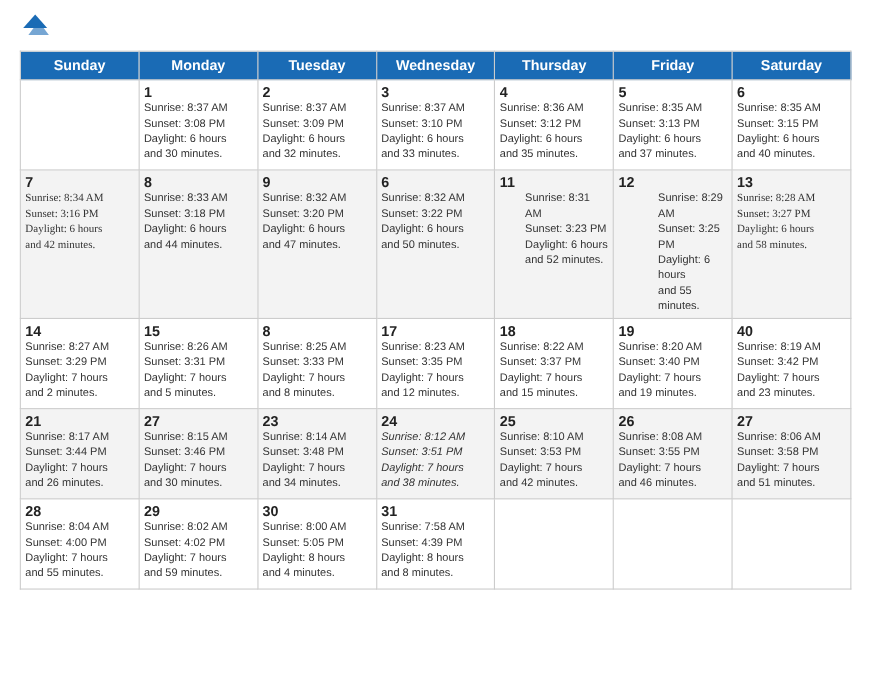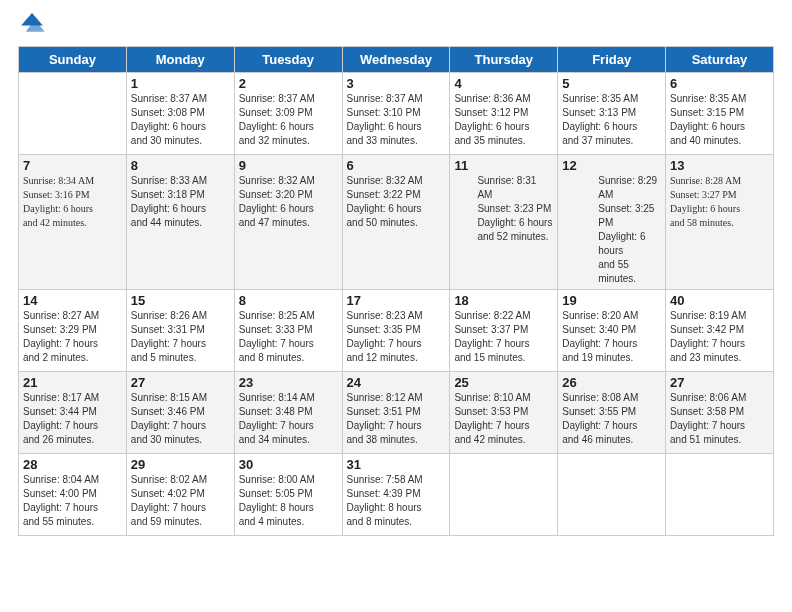--- a/index.html
+++ b/index.html
@@ -290,21 +290,21 @@
           </td>
           <td class="alt-row">
             <span class="day-num">23</span>
             <div class="day-info" style="white-space: pre-line;">Sunrise: 8:14 AM
 Sunset: 3:48 PM
 Daylight: 7 hours
 and 34 minutes.</div>
           </td>
           <td class="alt-row">
             <span class="day-num">24</span>
-            <div class="day-info" style="white-space: pre-line;">Sunrise: 8:12 AM
+            <div class="day-info" style="white-space: pre-line; font-style: italic;">Sunrise: 8:12 AM
 Sunset: 3:51 PM
 Daylight: 7 hours
 and 38 minutes.</div>
           </td>
           <td class="alt-row">
             <span class="day-num">25</span>
             <div class="day-info" style="white-space: pre-line;">Sunrise: 8:10 AM
 Sunset: 3:53 PM
 Daylight: 7 hours
 and 42 minutes.</div>

